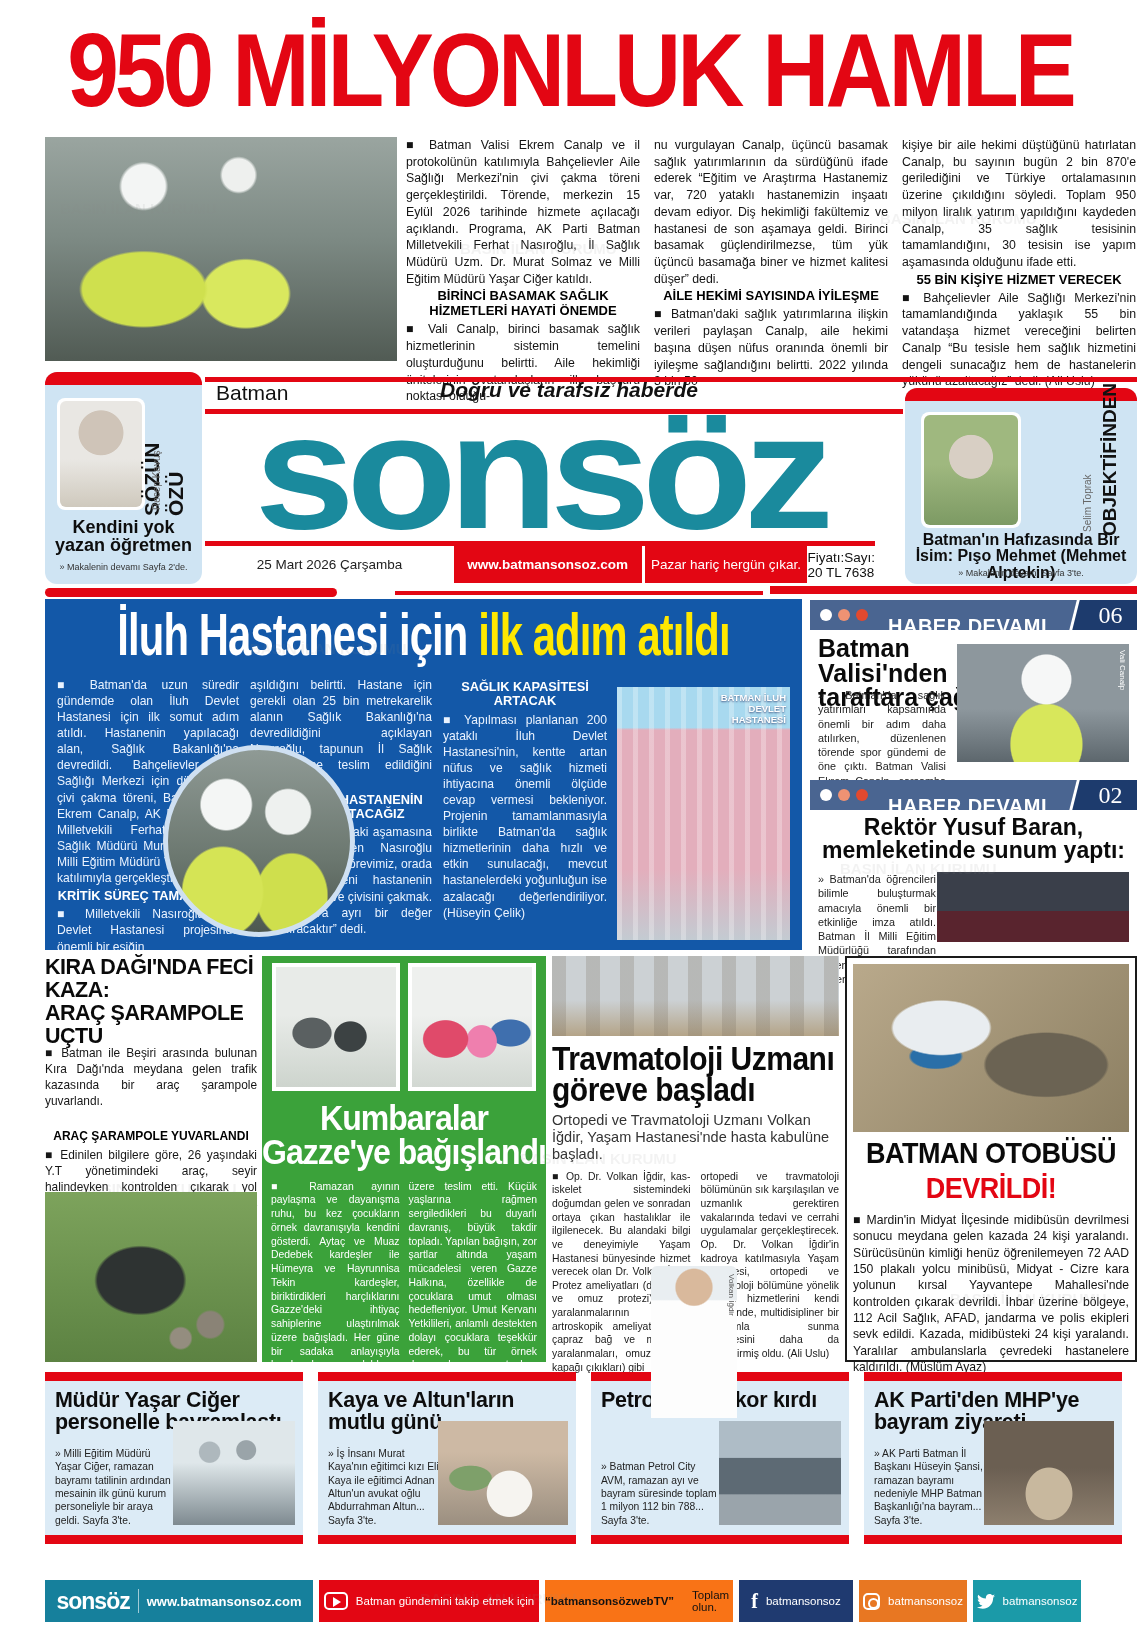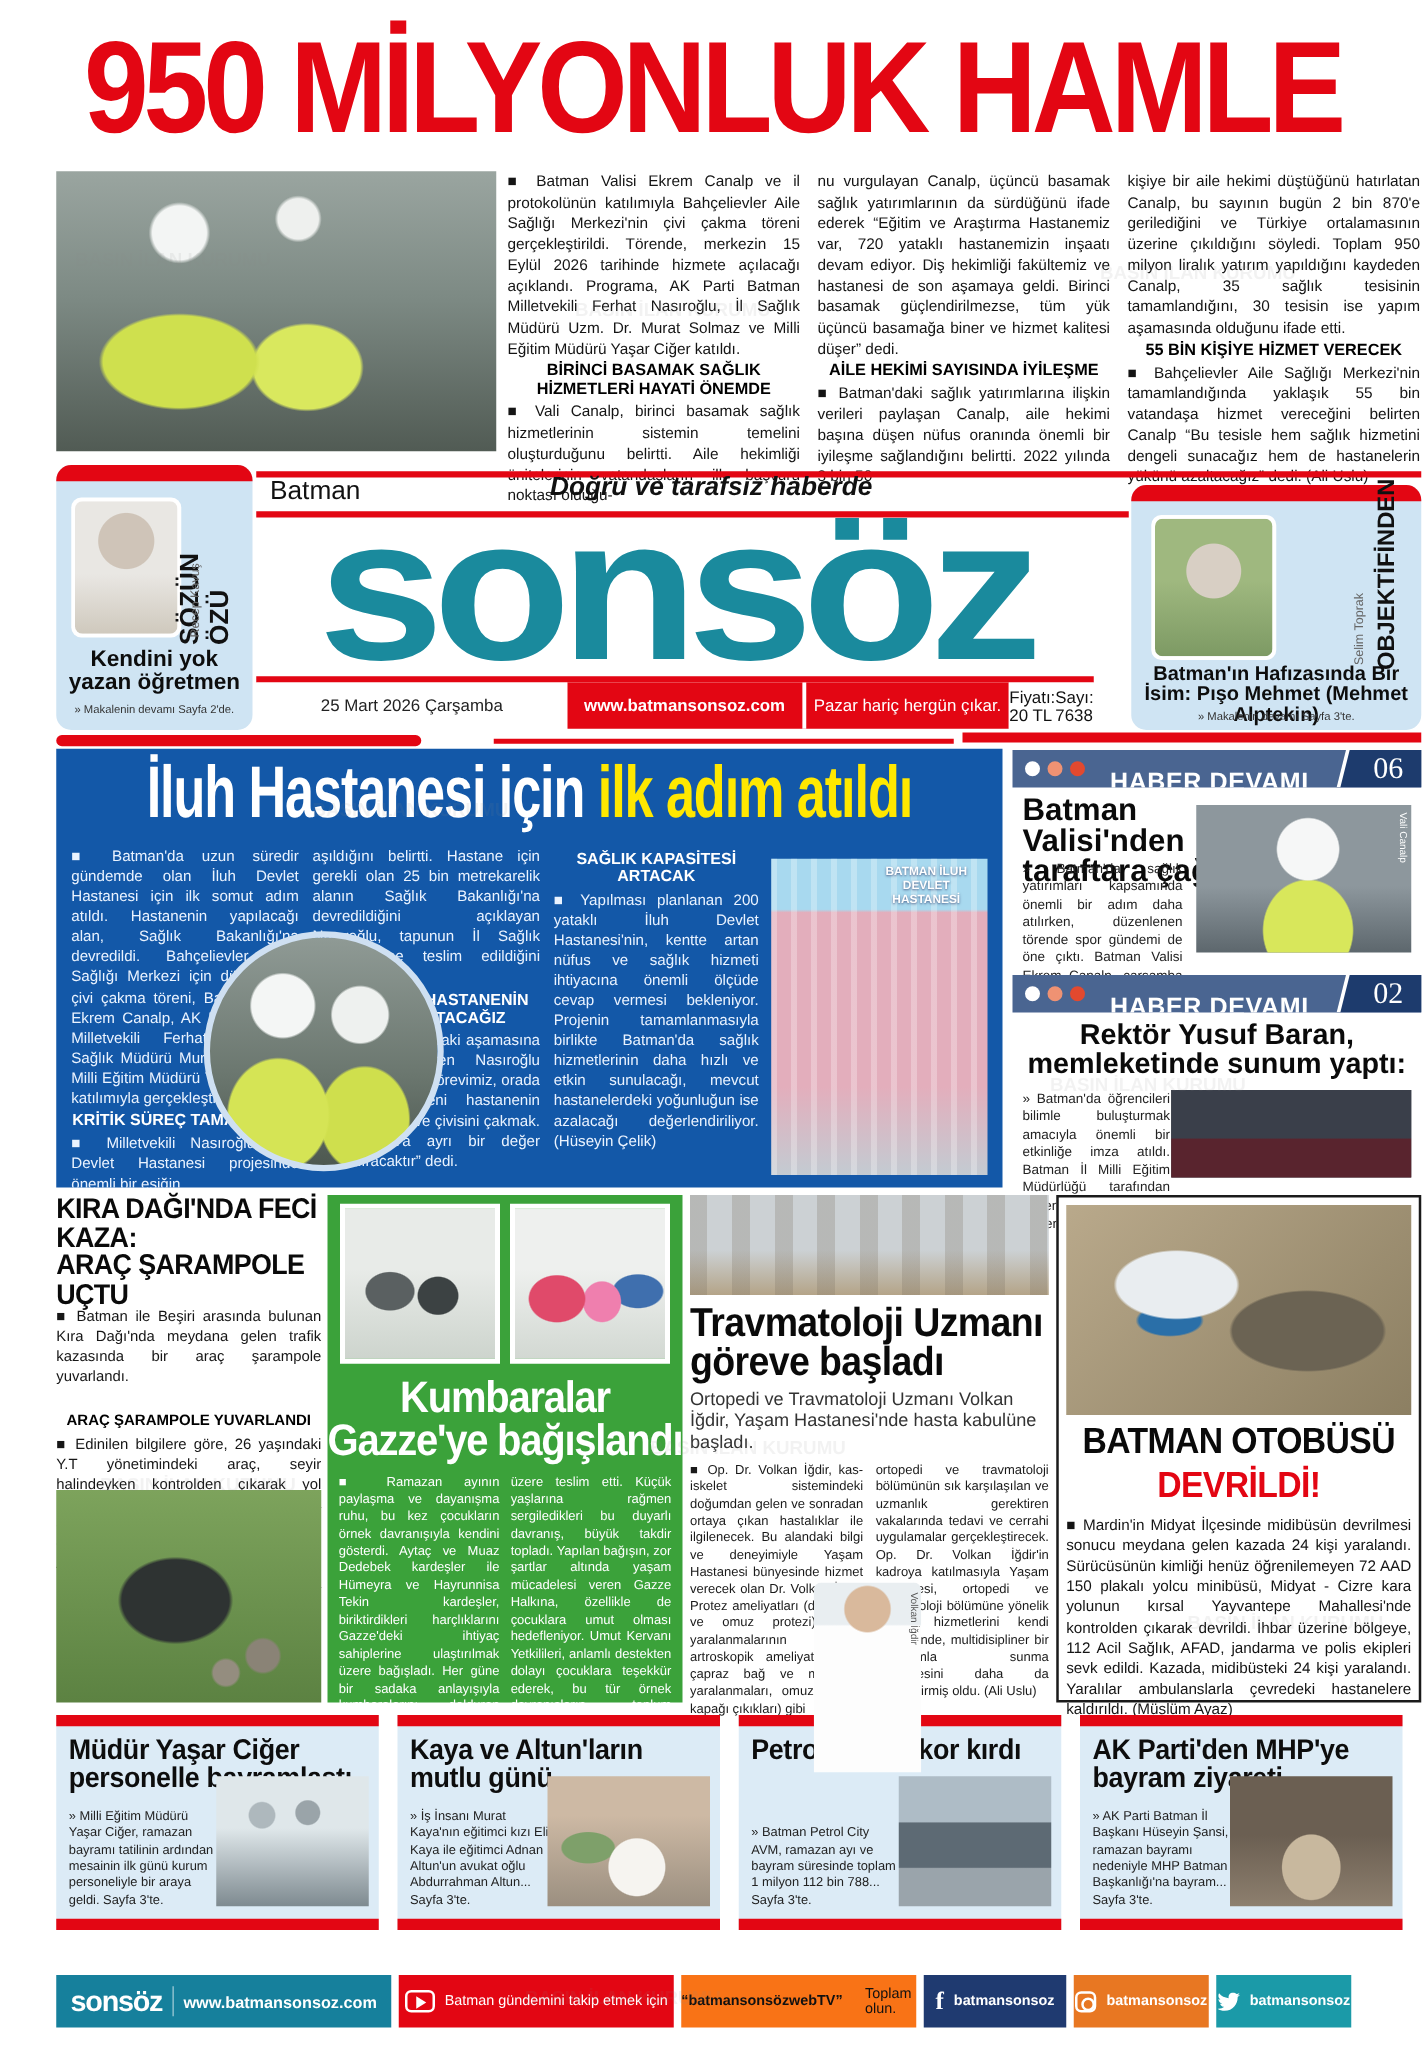--- a/index.html
+++ b/index.html
@@ -94,21 +94,21 @@
     background:
       radial-gradient(circle at 32% 30%, #f4f6f5 0 14%, rgba(0,0,0,0) 15%),
       radial-gradient(circle at 66% 34%, #eef1ef 0 13%, rgba(0,0,0,0) 14%),
       radial-gradient(ellipse at 30% 78%, #d5e455 0 22%, rgba(0,0,0,0) 23%),
       radial-gradient(ellipse at 68% 80%, #cfdf4d 0 20%, rgba(0,0,0,0) 21%),
       linear-gradient(180deg,#8f9a95 0%,#6b776f 60%,#4d5850 100%); }
   .ms-photo { position:absolute; left:572px; top:88px; width:173px; height:253px;
     background:
       repeating-linear-gradient(90deg, rgba(255,255,255,.28) 0 5px, rgba(0,0,0,0) 5px 16px),
       linear-gradient(180deg,#a8d9ef 0 16%, #e3aebc 17% 72%, #c3cbd2 100%); }
-  .ms-photo .cap { position:absolute; right:4px; top:6px; width:90px; text-align:center;
+  .ms-photo .cap { position:absolute; right:4px; top:6px; width:90px; text-align:right;
     color:#fff; font-weight:800; font-size:9.5px; line-height:1.15; text-shadow:0 1px 2px rgba(0,0,60,.6); }
 
   
   .hd-box { position:absolute; left:810px; width:327px; height:170px; background:#fff; }
   .hd-1 { top:600px; } .hd-2 { top:780px; }
   .hd-bar { position:relative; height:30px; background:#4a6591; overflow:hidden; }
   .hd-dots { position:absolute; left:10px; top:9px; display:flex; gap:6px; }
   .hd-dots i { width:12px; height:12px; border-radius:50%; display:block; }
   .hd-dots i:nth-child(1){background:#ffffff;} .hd-dots i:nth-child(2){background:#ef9273;} .hd-dots i:nth-child(3){background:#e2492f;}
   .hd-label { position:absolute; left:78px; top:15px; color:#fff; font-weight:800; font-size:20px; letter-spacing:.5px; }
@@ -209,21 +209,21 @@
   .f-main .fdiv { width:1px; height:24px; background:rgba(255,255,255,.6); }
   .f-main .furl { font-weight:bold; font-size:13px; }
   .f-yt { width:220px; background:#e30613; color:#fff; font-size:11.5px; }
   .icon-play { position:relative; width:24px; height:18px; border:2px solid #fff; border-radius:5px; flex:0 0 auto; }
   .icon-play::after { content:""; position:absolute; left:7px; top:3px; border-left:8px solid #fff;
       border-top:5px solid rgba(0,0,0,0); border-bottom:5px solid rgba(0,0,0,0); }
   .f-tv { width:188px; background:#f97316; color:#111; font-size:11.5px; gap:18px; }
   .f-tv .b { font-weight:800; }
   .f-fb { width:114px; background:#1f3a70; color:#fff; }
   .f-fb .fb-glyph { font-family:"Liberation Serif",serif; font-weight:bold; font-size:20px; }
-  .f-soc { font-weight:bold; font-size:11.5px; }
+  .f-soc { font-weight:normal; font-size:11.5px; }
   .f-ig { width:108px; background:#e87722; color:#fff; }
   .icon-ig { position:relative; width:17px; height:17px; border:2px solid #fff; border-radius:5px; flex:0 0 auto; }
   .icon-ig::after { content:""; position:absolute; left:3px; top:3px; width:7px; height:7px; border:2px solid #fff; border-radius:50%; }
   .f-tw { width:108px; background:#1b9aa8; color:#fff; }
 </style>
 </head>
 <body>
 
 <div id="page">
 

